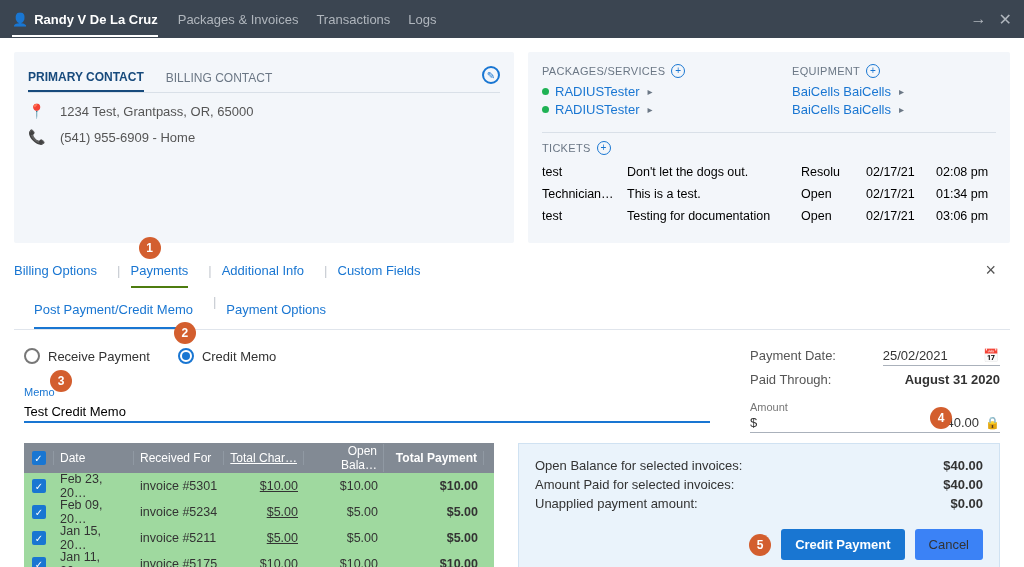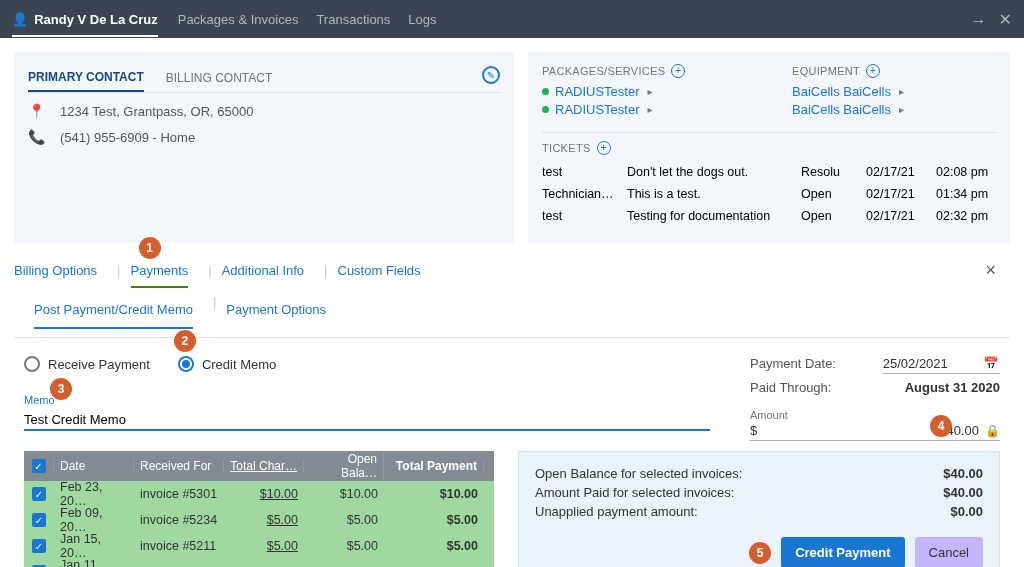--- a/index.html
+++ b/index.html
@@ -33,21 +33,21 @@
   .ticket-row .c1{width:75px; white-space:nowrap; overflow:hidden; text-overflow:ellipsis;}
   .ticket-row .c2{flex:1;}
   .ticket-row .c3{width:55px;}
   .ticket-row .c4{width:60px;}
   .ticket-row .c5{width:60px;}
   .subtabs { display:flex; align-items:center; padding: 0 14px; margin-top:12px; border-bottom: none;}
   .subtab { color:#1976d2; padding:8px 0; margin-right:10px; cursor:pointer;}
   .subtab.active { border-bottom:2px solid #4d7c0f;}
   .sep { color:#c4c9d0; margin:0 10px;}
   .close-x { margin-left:auto; margin-right:14px; font-size:18px; color:#555; cursor:pointer;}
-  .subsubtabs { display:flex; padding: 8px 20px 8px; border-bottom:1px solid #e0e5ec; margin:0 14px;}
+  .subsubtabs { display:flex; padding: 8px 20px 0; border-bottom:1px solid #e0e5ec; margin:0 14px;}
   .subsubtab { color:#1976d2; padding:8px 0 10px; margin-right:10px; cursor:pointer;}
   .subsubtab.active { border-bottom:2px solid #1976d2;}
   .form-area { padding: 18px 24px 10px; display:flex; gap:40px;}
   .form-left { flex:1; }
   .radio-row { display:flex; gap:28px; align-items:center; margin-bottom:22px;}
   .radio-opt { display:flex; align-items:center; gap:8px; cursor:pointer;}
   .radio { width:16px; height:16px; border:2px solid #777; border-radius:50%; display:inline-flex; align-items:center; justify-content:center;}
   .radio.checked { border-color:#1976d2;}
   .radio.checked::after{content:""; width:8px; height:8px; background:#1976d2; border-radius:50%;}
   .memo-label { font-size:11px; color:#1976d2; margin-bottom:2px;}
@@ -69,21 +69,21 @@
   .trow { display:flex; align-items:center; height:26px; font-size:12.5px;}
   .trow.green{ background:#9fd99f;}
   .trow .td{padding:0 6px;}
   .chk { width:14px; height:14px; background:#1976d2; border-radius:2px; display:inline-flex; align-items:center; justify-content:center; color:#fff; font-size:10px;}
   .summary-box { flex:1; background:#eaf3fb; border:1px solid #d0e2f2; padding:14px 16px;}
   .sum-row{ display:flex; justify-content:space-between; font-size:13px; margin-bottom:4px;}
   .sum-row .v{ font-weight:bold;}
   .btn-row { display:flex; justify-content:flex-end; gap:10px; margin-top:18px; align-items:center;}
   .btn { padding:8px 14px; border-radius:3px; font-size:13px; cursor:pointer; border:none;}
   .btn.primary{ background:#1976d2; color:#fff; font-weight:bold;}
-  .btn.secondary{ background:#c4b5fd; color:#333;}
+  .btn.secondary{ background:#3b82f6; color:#333;}
   .marker { position:absolute; width:22px; height:22px; background:#d35e2e; color:#fff; border-radius:50%; display:flex; align-items:center; justify-content:center; font-size:12px; font-weight:bold; z-index:10; pointer-events:none;}
   .rel { position:relative; }
 </style>
 </head>
 <body>
 
 <div class="topbar">
   <span class="name">
     <span class="person-icon">👤</span>
     <span>Randy V De La Cruz</span>
@@ -162,21 +162,21 @@
         <span class="c2">This is a test.</span>
         <span class="c3">Open</span>
         <span class="c4">02/17/21</span>
         <span class="c5">01:34 pm</span>
       </div>
     <div class="ticket-row">
         <span class="c1">test</span>
         <span class="c2">Testing for documentation</span>
         <span class="c3">Open</span>
         <span class="c4">02/17/21</span>
-        <span class="c5">02:32 pm</span>
+        <span class="c5">03:06 pm</span>
       </div>
   </div>
 </div>
 
 <div class="subtabs rel">
   <span class="subtab">Billing Options</span>
   <span class="sep">|</span>
   <span class="rel"><span class="subtab active">Payments</span>
     <span class="marker" style="top:-26px; left:8px;">1</span>
   </span>

